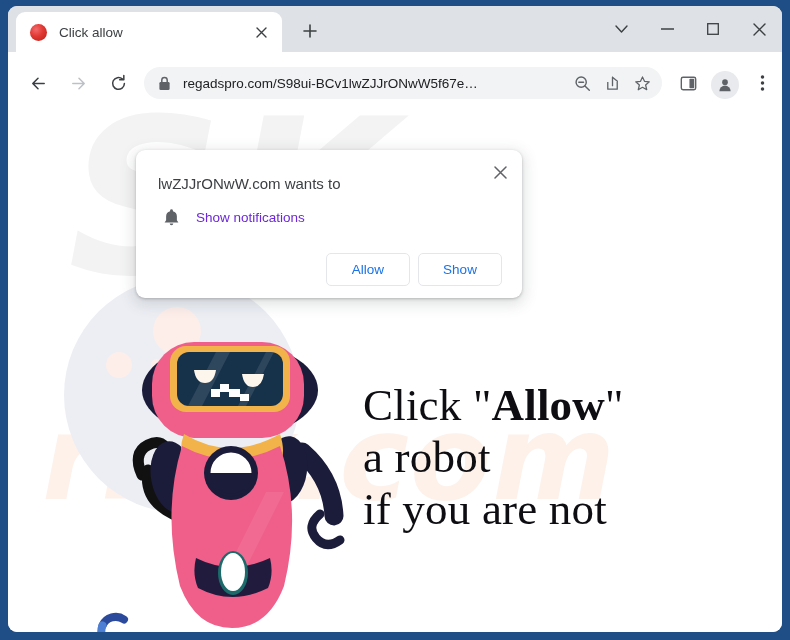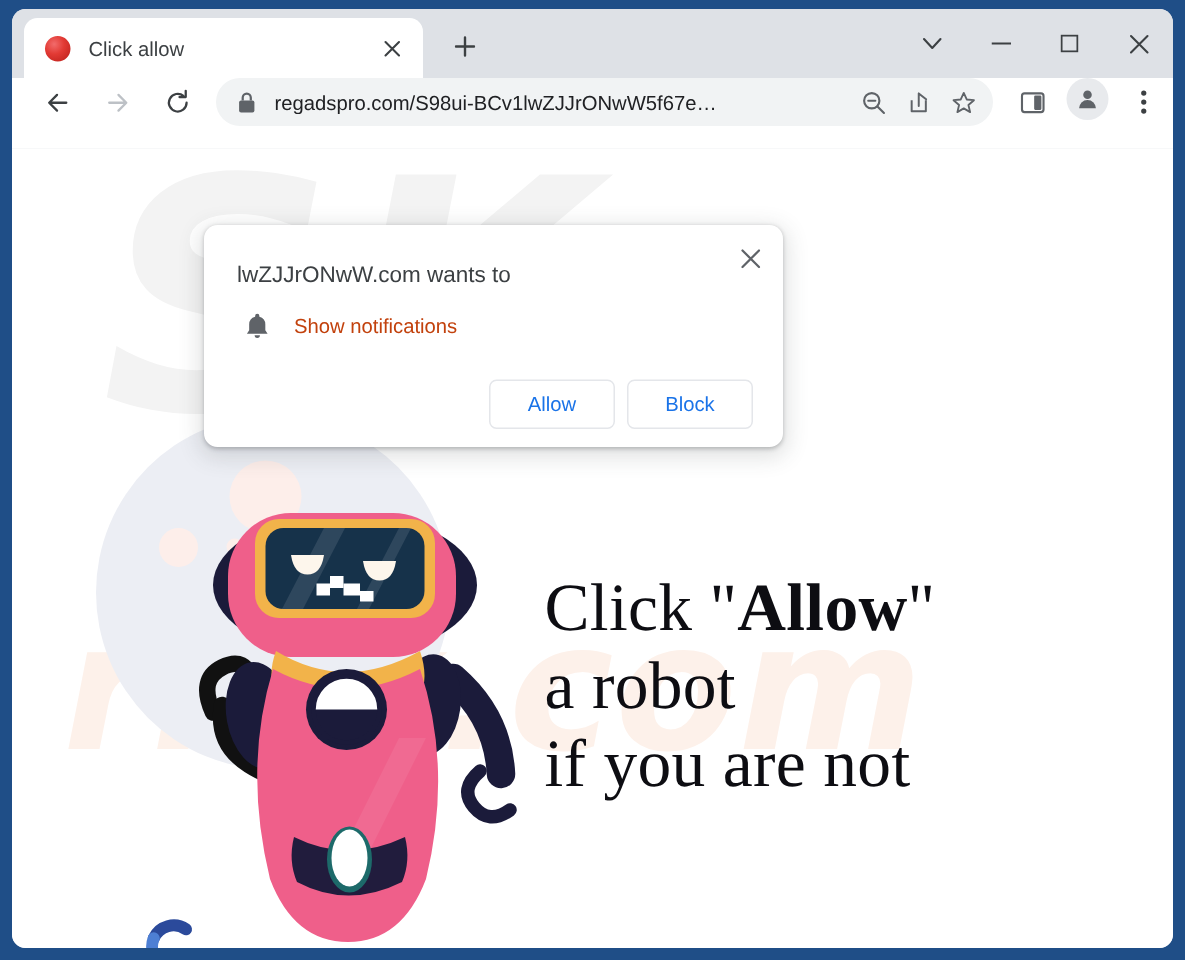--- a/index.html
+++ b/index.html
@@ -84,21 +84,21 @@
     width: 46px; height: 44px;
     display: flex; align-items: center; justify-content: center;
   }
 
   
   #toolbar {
     position: relative;
     height: 47px;
     background: #ffffff;
     display: flex;
-    align-items: flex-start;
+    align-items: flex-end;
     padding: 0 2px 0 10px;
   }
   .navbtn {
     width: 32px; height: 32px;
     margin: 0 4px;
     display: flex; align-items: center; justify-content: center;
     border-radius: 50%;
     flex: 0 0 auto;
   }
   #omnibox {
@@ -238,21 +238,21 @@
     border-radius: 50%;
   }
   #perm-title {
     font-size: 15px;
     color: #3c4043;
     padding-top: 9px;
     margin-bottom: 16px;
   }
   #perm-row { display: flex; align-items: center; margin-bottom: 26px; }
   #perm-bell { width: 26px; flex: 0 0 auto; display: flex; align-items: center; justify-content: center; margin-right: 12px; }
-  #perm-permtext { font-size: 13.5px; color: #c2410c; }
+  #perm-permtext { font-size: 13.5px; color: #6d28d9; }
   #perm-actions { display: flex; justify-content: flex-end; gap: 8px; padding-right: 4px; }
   .perm-btn {
     min-width: 84px;
     height: 33px;
     border: 1px solid #e4e6ea;
     border-radius: 5px;
     background: #fff;
     color: #1a73e8;
     font-family: "Liberation Sans", sans-serif;
     font-size: 13.5px;
@@ -470,19 +470,19 @@
             <svg width="17" height="19" viewBox="0 0 18 20" aria-hidden="true">
               <path d="M9 1.2 a1.5 1.5 0 0 1 1.5 1.5 v0.6 a5.6 5.6 0 0 1 4.2 5.4 v4.2 l1.6 2.4 H1.7 l1.6 -2.4 V8.7 a5.6 5.6 0 0 1 4.2 -5.4 V2.7 A1.5 1.5 0 0 1 9 1.2 Z" fill="#5f6368"></path>
               <path d="M7.1 16.4 h3.8 a1.9 1.9 0 0 1 -3.8 0 Z" fill="#5f6368"></path>
             </svg>
           </div>
           <div id="perm-permtext">Show notifications</div>
         </div>
 
         <div id="perm-actions">
           <div class="perm-btn">Allow</div>
-          <div class="perm-btn">Block</div>
+          <div class="perm-btn">Show</div>
         </div>
       </div>
 
     </div>
   </div>
 </div>
 
 </body></html>

